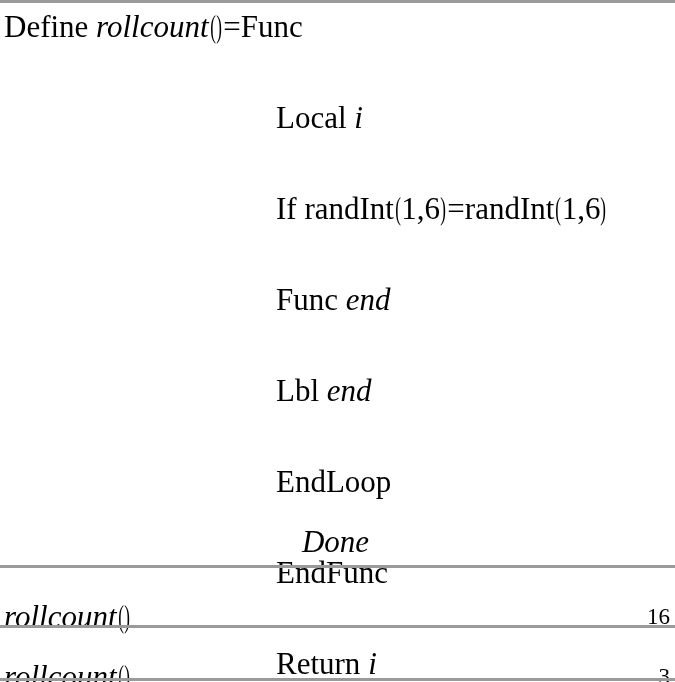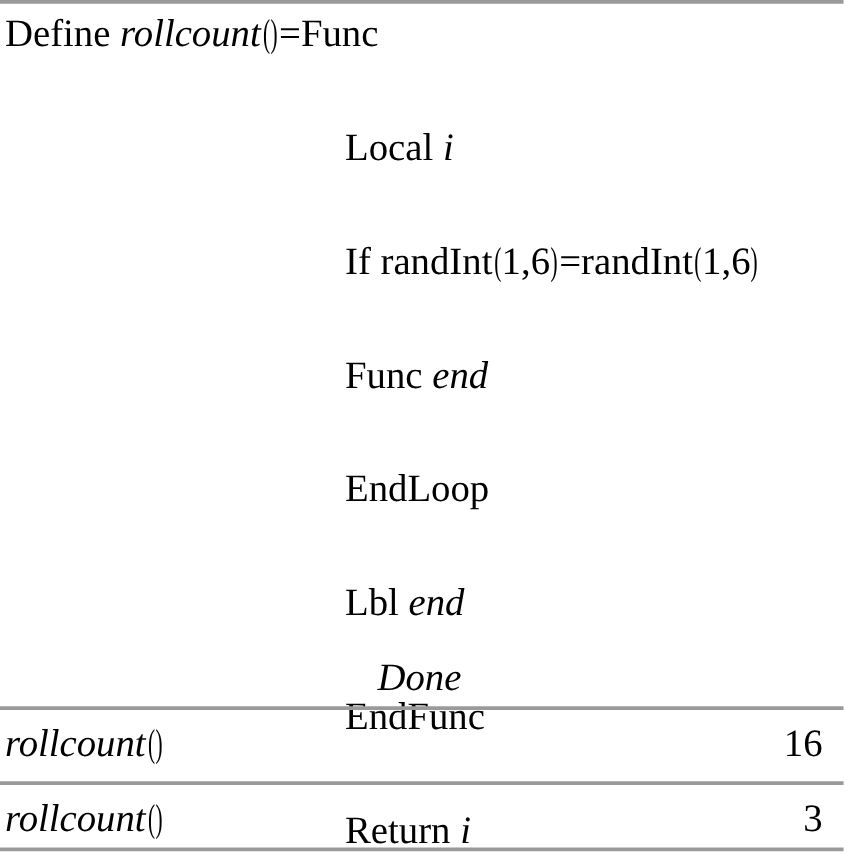--- a/index.html
+++ b/index.html
@@ -99,57 +99,58 @@
   .hrule-1 { top: 565px; }
   .hrule-2 { top: 625px; }
   .hrule-3 { top: 678px; }
 
   
   .entry-row {
     position: absolute;
     left: 0;
     width: 675px;
     height: 57px;
+    margin-top: 22px;
   }
   .entry-row-1 { top: 568px; }
   .entry-row-2 { top: 628px; }
 
   .entry-expr {
     position: absolute;
     left: 4px;
     top: 0;
     font-size: 31px;
     line-height: 53px;
     font-style: italic;
     white-space: nowrap;
   }
   .entry-value {
     position: absolute;
-    right: 17px;
+    right: 5px;
     top: 0;
-    font-size: 31px;
+    font-size: 23px;
     line-height: 53px;
     font-style: normal;
     white-space: nowrap;
   }
 </style>
 </head>
 <body>
 
 <div class="calc-page">
 
   <div class="top-rule"></div>
 
   <div class="entry-define" id="define-block">
       <div class="code-line"><span class="kw">Define</span><span class="kw"> </span><span class="var">rollcount</span><span class="paren paren-open">(</span><span class="paren paren-close">)</span><span class="eq">=</span><span class="kw">Func</span></div>
       <div class="code-line indented"><span class="kw">Local</span><span class="kw"> </span><span class="var">i</span></div>
       <div class="code-line indented"><span class="kw">If</span><span class="kw"> </span><span class="kw">randInt</span><span class="paren paren-open">(</span><span class="num">1,6</span><span class="paren paren-close">)</span><span class="eq">=</span><span class="kw">randInt</span><span class="paren paren-open">(</span><span class="num">1,6</span><span class="paren paren-close">)</span></div>
       <div class="code-line indented"><span class="kw">Func</span><span class="kw"> </span><span class="var">end</span></div>
+      <div class="code-line indented"><span class="kw">Lbl</span><span class="kw"> </span><span class="var">end</span></div>
       <div class="code-line indented"><span class="kw">EndLoop</span></div>
-      <div class="code-line indented"><span class="kw">Lbl</span><span class="kw"> </span><span class="var">end</span></div>
       <div class="code-line indented"><span class="kw">EndFunc</span></div>
       <div class="code-line indented"><span class="kw">Return</span><span class="kw"> </span><span class="var">i</span></div>
     </div>
 
   <div class="result-done">Done</div>
 
   <div class="hrule hrule-1"></div>
 
   <div class="entry-row entry-row-1">
     <div class="entry-expr">

